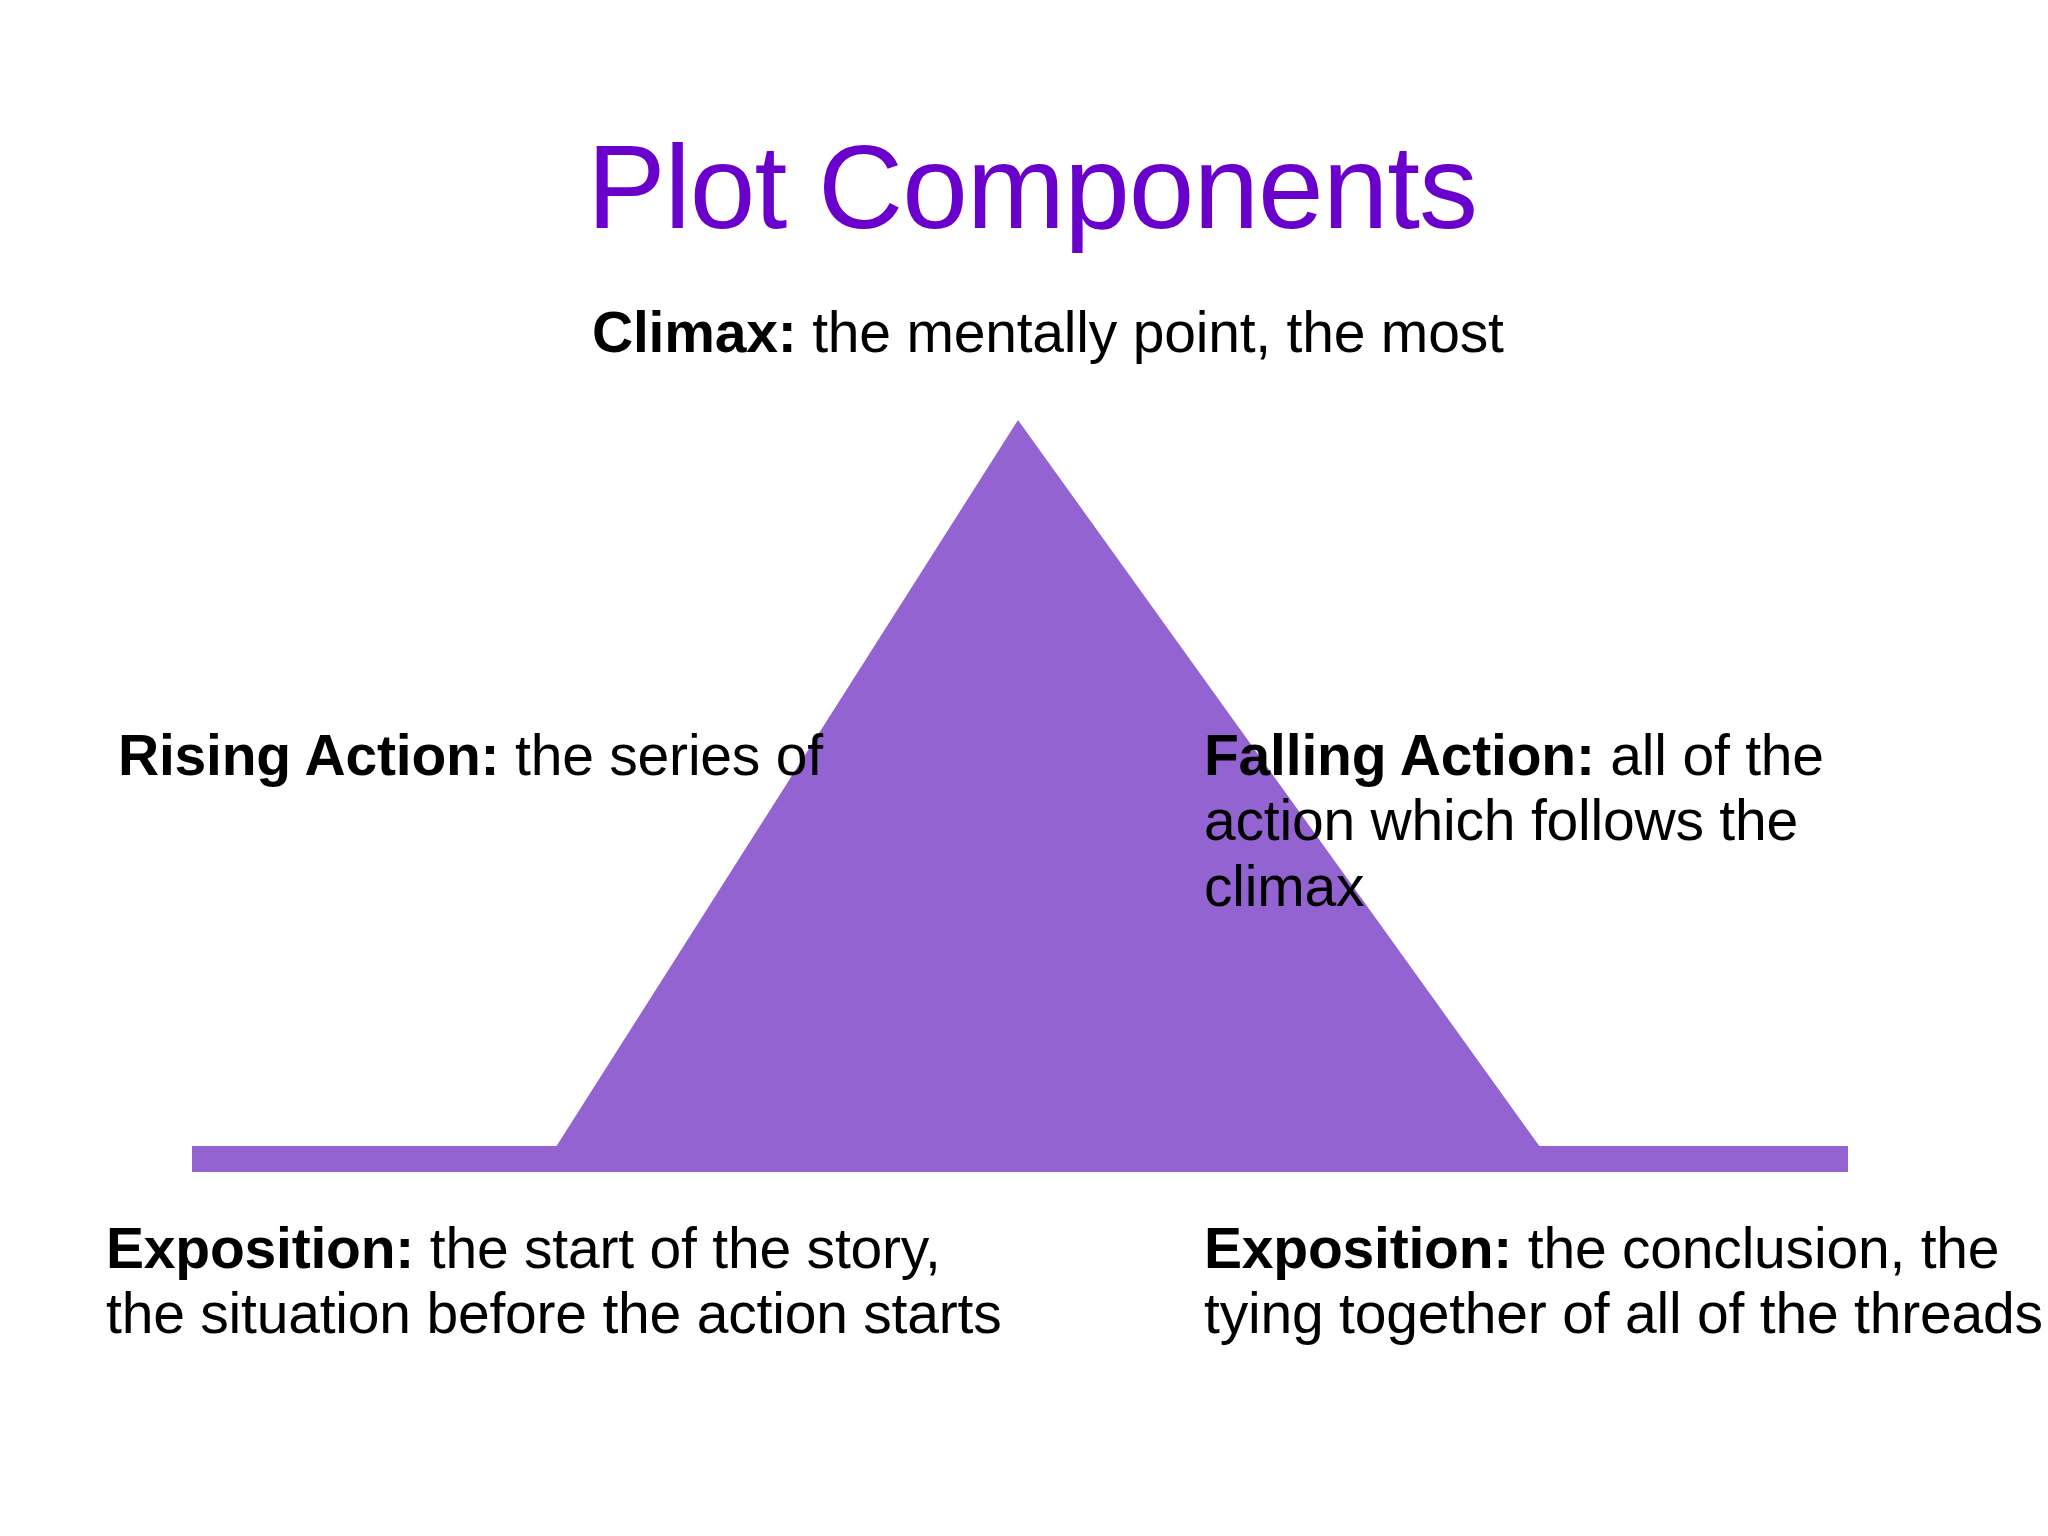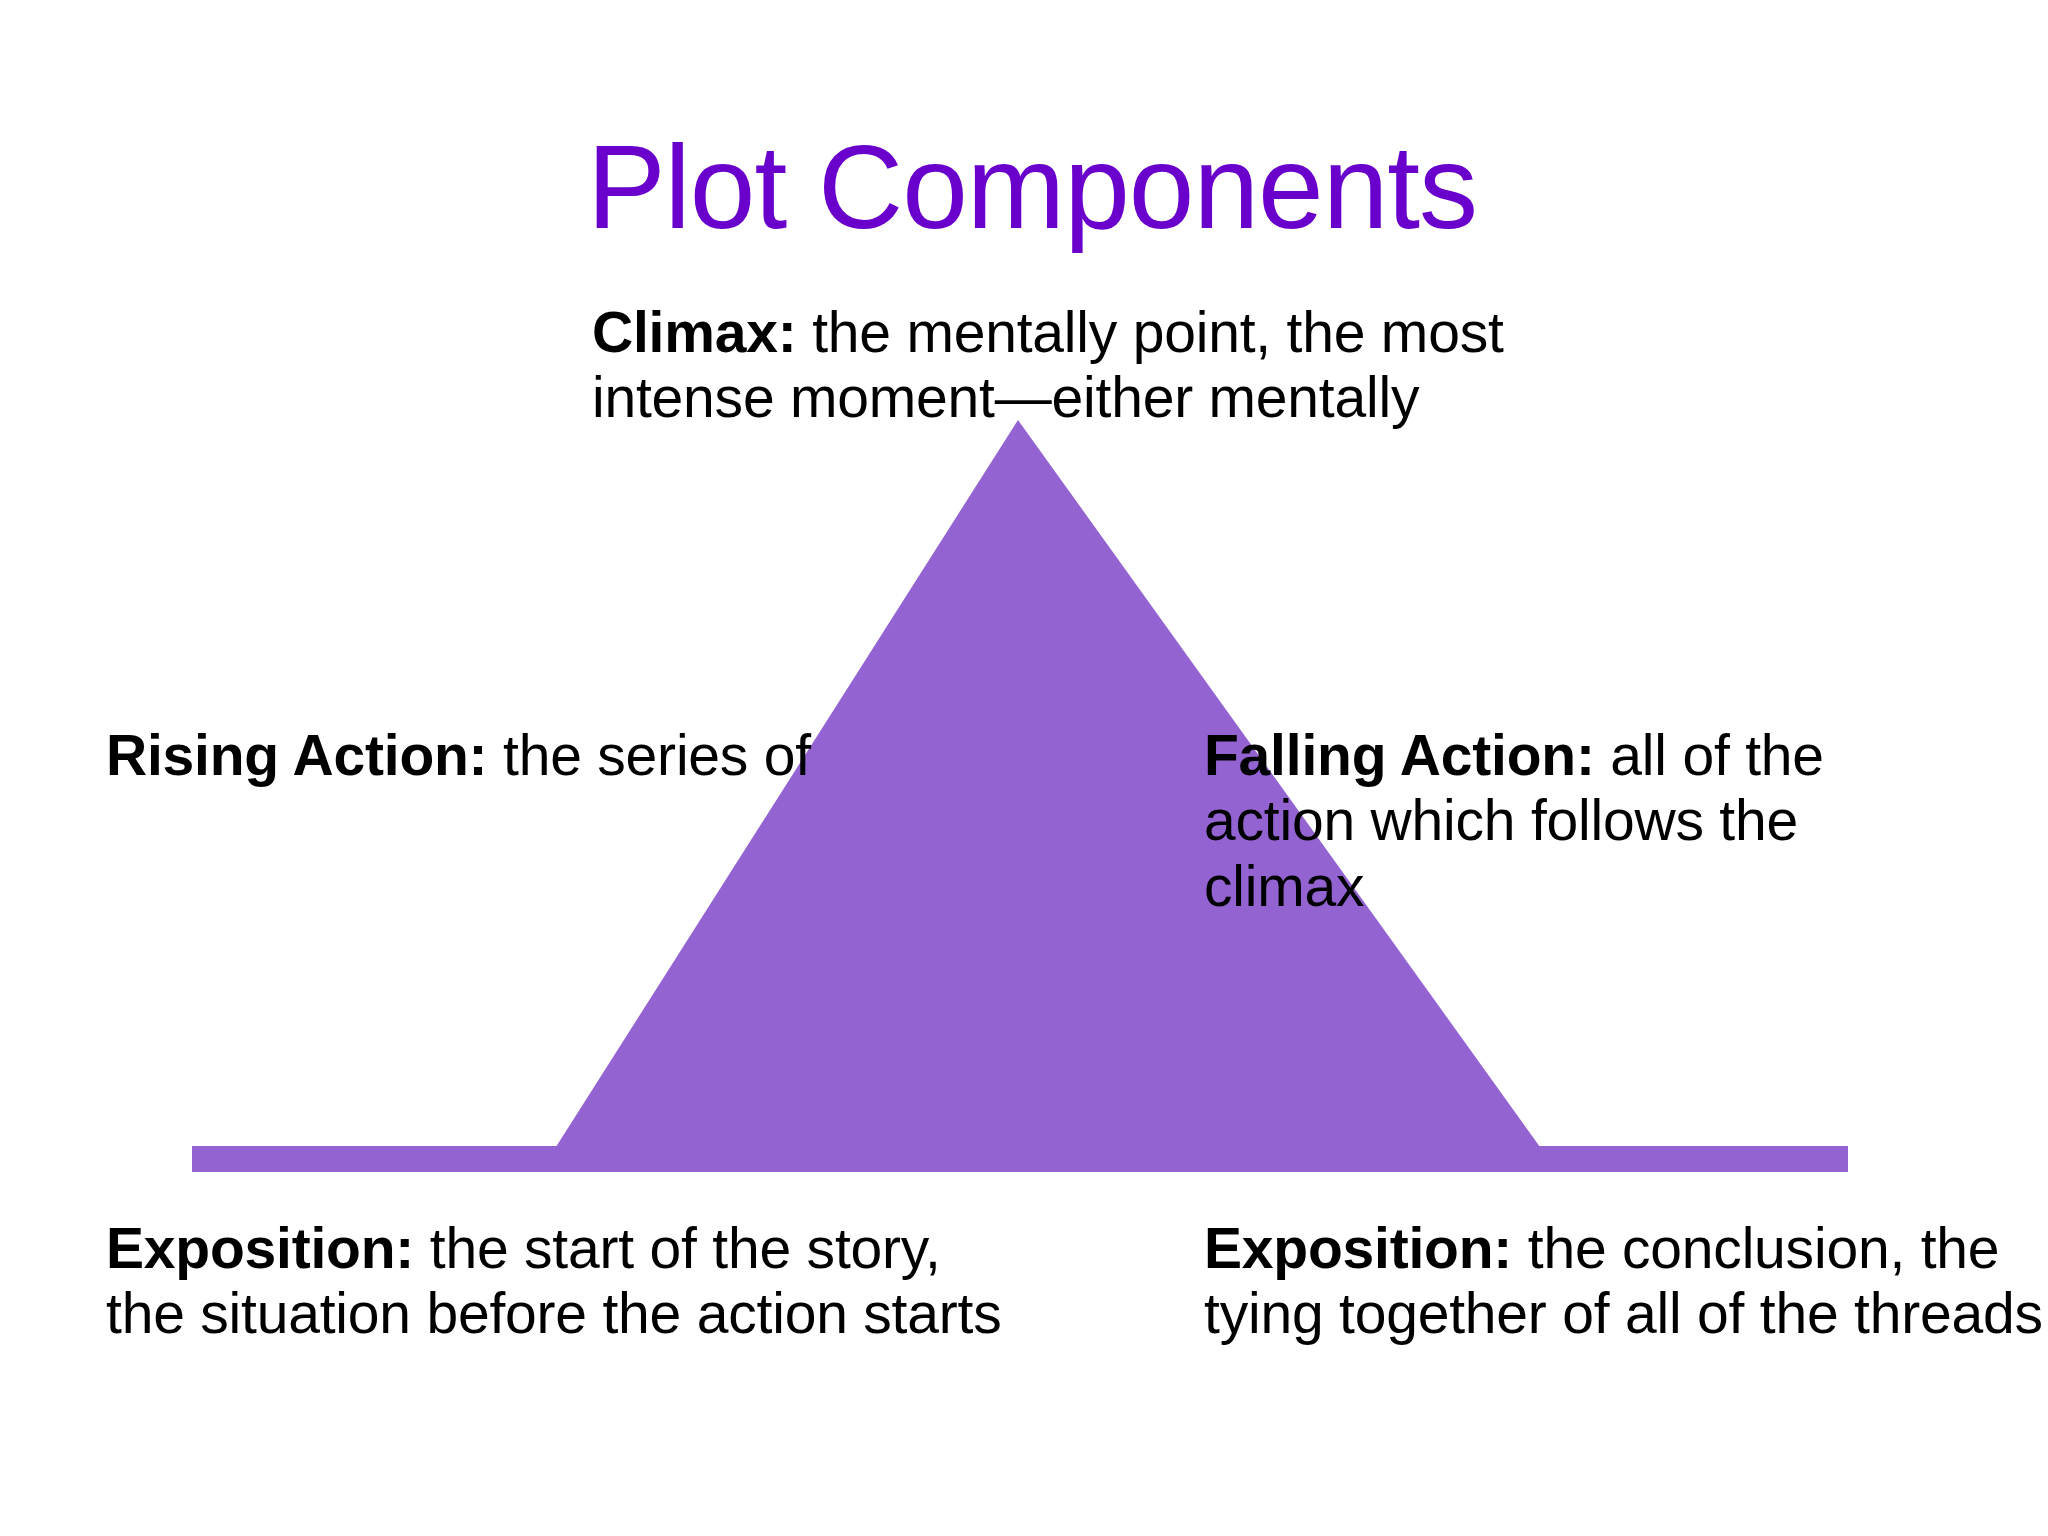--- a/index.html
+++ b/index.html
@@ -56,21 +56,21 @@
     font-weight: 700;
     margin-top: 6px;
   }
 
   #blk-climax {
     left: 592px;
     top: 300px;
     width: 940px;
   }
   #blk-rising {
-    left: 106px;
+    left: 118px;
     top: 723px;
     width: 1010px;
   }
   #blk-falling {
     left: 1204px;
     top: 723px;
     width: 700px;
   }
   #blk-exposition {
     left: 106px;
@@ -94,21 +94,20 @@
 
   <svg id="pyramid" viewBox="0 0 2048 1536" aria-hidden="true">
     <polygon points="192,1146 1848,1146 1848,1172 192,1172" fill="#9463d2"></polygon>
     <polygon points="1018,420 1558,1172 540,1172" fill="#9463d2"></polygon>
   </svg>
 
   <div id="title" style="color: rgb(106, 0, 204);">Plot Components</div>
 
   <div class="blk" id="blk-climax">
     <span class="ln"><b>Climax:</b><span> the mentally point, the most</span></span>
-    <span class="ln">intense moment—either mentally</span>
   </div>
 
   <div class="blk" id="blk-rising">
     <span class="ln"><b>Rising Action:</b><span> the series of</span></span>
   </div>
 
   <div class="blk" id="blk-falling">
     <span class="ln"><b>Falling Action:</b><span> all of the</span></span>
     <span class="ln">action which follows the</span>
     <span class="ln">climax</span>

